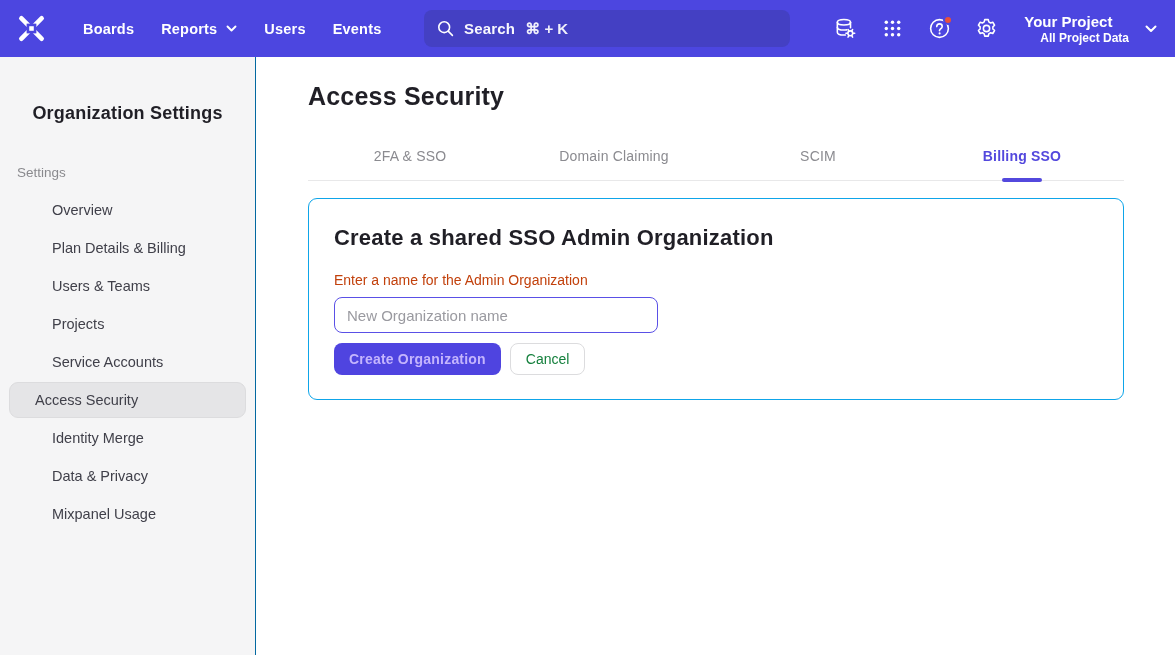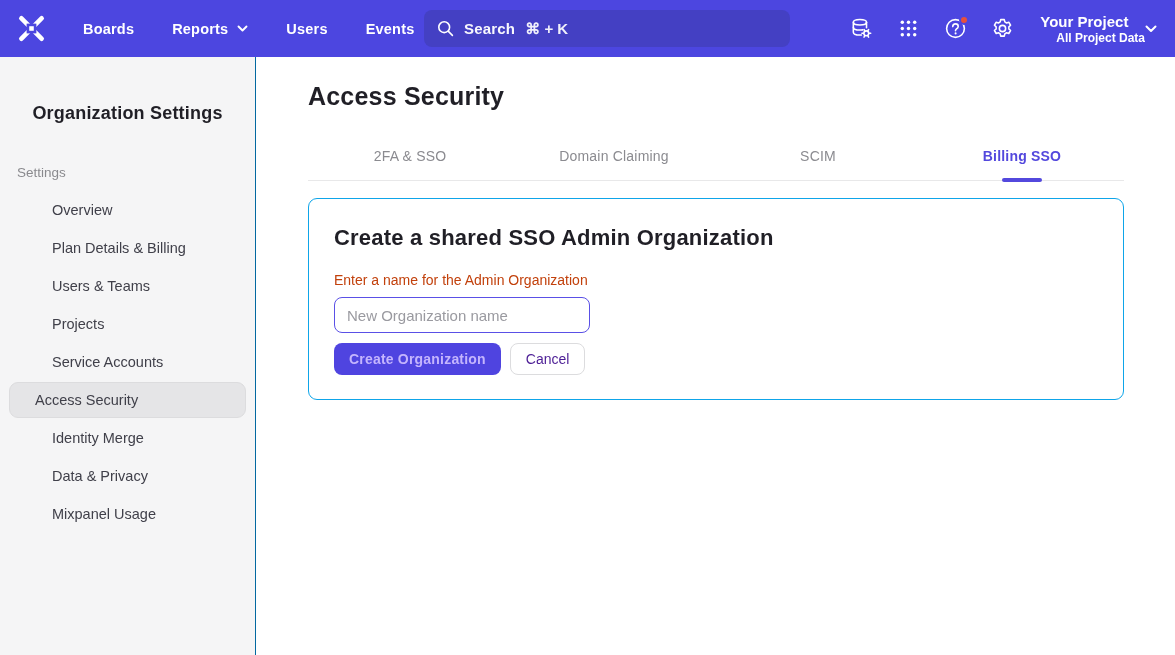--- a/index.html
+++ b/index.html
@@ -9,39 +9,39 @@
     font-family:"Liberation Sans", sans-serif;
     background:#ffffff; position:relative;
   }
 
   
   .topnav {
     position:absolute; top:0; left:0; width:1175px; height:57px;
     background:#4c46e0; color:#fff; display:flex; align-items:center;
   }
   .brand { margin-left:18px; display:flex; align-items:center; cursor:pointer; }
-  .nav-items { display:flex; align-items:center; margin-left:38px; gap:38px; }
+  .nav-items { display:flex; align-items:center; margin-left:38px; gap:27px; }
   .nav-item {
     font-size:14.5px; font-weight:600; color:#fff; cursor:pointer;
     display:flex; align-items:center; gap:9px; letter-spacing:.2px;
   }
   .searchbox {
     position:absolute; left:424px; top:10px; width:366px; height:37px;
     background:#4440c3; border-radius:8px; display:flex; align-items:center;
     padding:0 13px; gap:10px; cursor:text;font-weight:bold;
   }
   .searchbox .stext { font-size:15px; color:rgba(255,255,255,.96); letter-spacing:.2px; }
   .searchbox .skey  { font-size:15px; color:rgba(255,255,255,.92); }
   .nav-right { position:absolute; right:12px; top:0; height:57px; display:flex; align-items:center; gap:13px; }
   .icon-btn {
     width:34px; height:34px; border:none; background:transparent; color:#fff;
     display:flex; align-items:center; justify-content:center; cursor:pointer; padding:0;
     position:relative;
   }
-  .project-switch { display:flex; align-items:center; margin-left:8px; cursor:pointer; padding-right:6px; }
+  .project-switch { display:flex; align-items:center; gap:16px; margin-left:8px; cursor:pointer; padding-right:6px; }
   .project-name  { font-size:15px; font-weight:700; color:#fff; line-height:19px; }
   .project-scope { font-size:12px; font-weight:700; color:#fff; line-height:15px;margin-left:16px; }
 
   
   .sidebar {
     position:absolute; top:57px; left:0; bottom:0; width:256px;
     background:#f5f5f6; border-right:1px solid #0369a1; padding-top:46px;
   }
   .sidebar-title {
     text-align:center; font-size:18px; font-weight:700; color:#201f26; letter-spacing:.2px;
@@ -74,33 +74,33 @@
     width:40px; height:4px; border-radius:2px; background:#5348dd;
   }
 
   .card {
     margin-top:17px; border:1px solid #0ea5e9; border-radius:9px;
     background:#fff; padding:26px 28px 24px 25px;
   }
   .card-title { margin:0; font-size:22px; font-weight:700; color:#201f26; letter-spacing:.2px; }
   .field-label { display:block; margin-top:21px; font-size:14px; color:#c2410c; }
   .org-input {
-    margin-top:9px; display:block; width:256px; height:36px;
+    margin-top:9px; display:block; width:324px; height:36px;
     border:1.5px solid #5a50e6; border-radius:8px; padding:0 12px;
     font-size:15px; color:#333; outline:none; background:#fff;
     font-family:"Liberation Sans", sans-serif;
   }
   .org-input::placeholder { color:#9a9aa0; }
   .btn-row { margin-top:10px; display:flex; gap:9px; }
   .btn {
     height:32px; border-radius:8px; padding:0 15px; font-size:14px; cursor:pointer;
     font-family:"Liberation Sans", sans-serif; display:flex; align-items:center;
   }
   .btn-primary { background:#4f44e0; color:#c4b5fd; border:none; font-weight:600; letter-spacing:.2px; }
-  .btn-secondary { background:#fff; color:#4c1d95; border:1px solid #dcdcde; font-weight:500; }
+  .btn-secondary { background:#fff; color:#15803d; border:1px solid #dcdcde; font-weight:500; }
 
   .notif-dot {
     position:absolute; top:3px; right:3px; width:10px; height:10px;
     border-radius:50%; background:#e8503c; border:2px solid #4c46e0;
   }
 </style>
 </head>
 <body>
 
 <div class="topnav">

